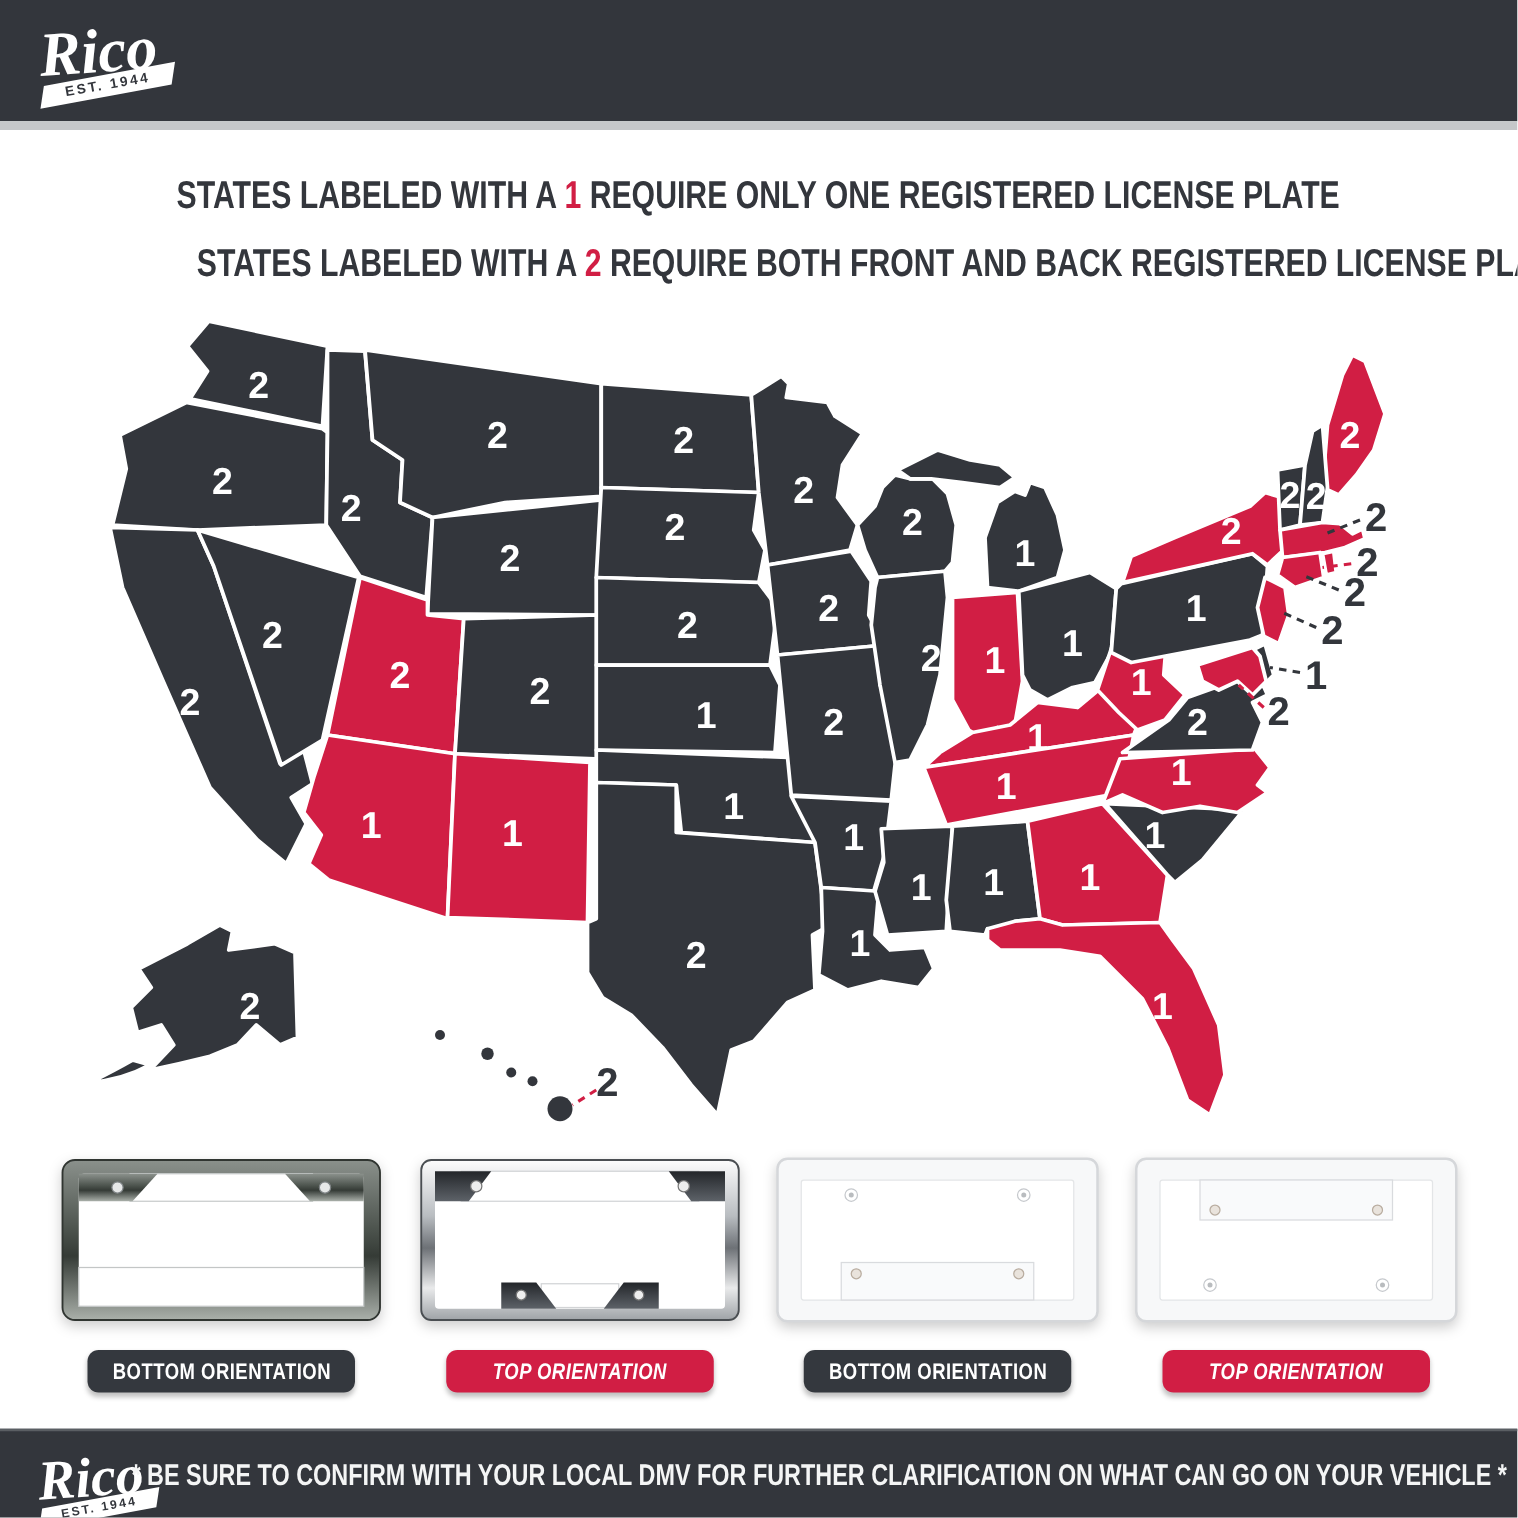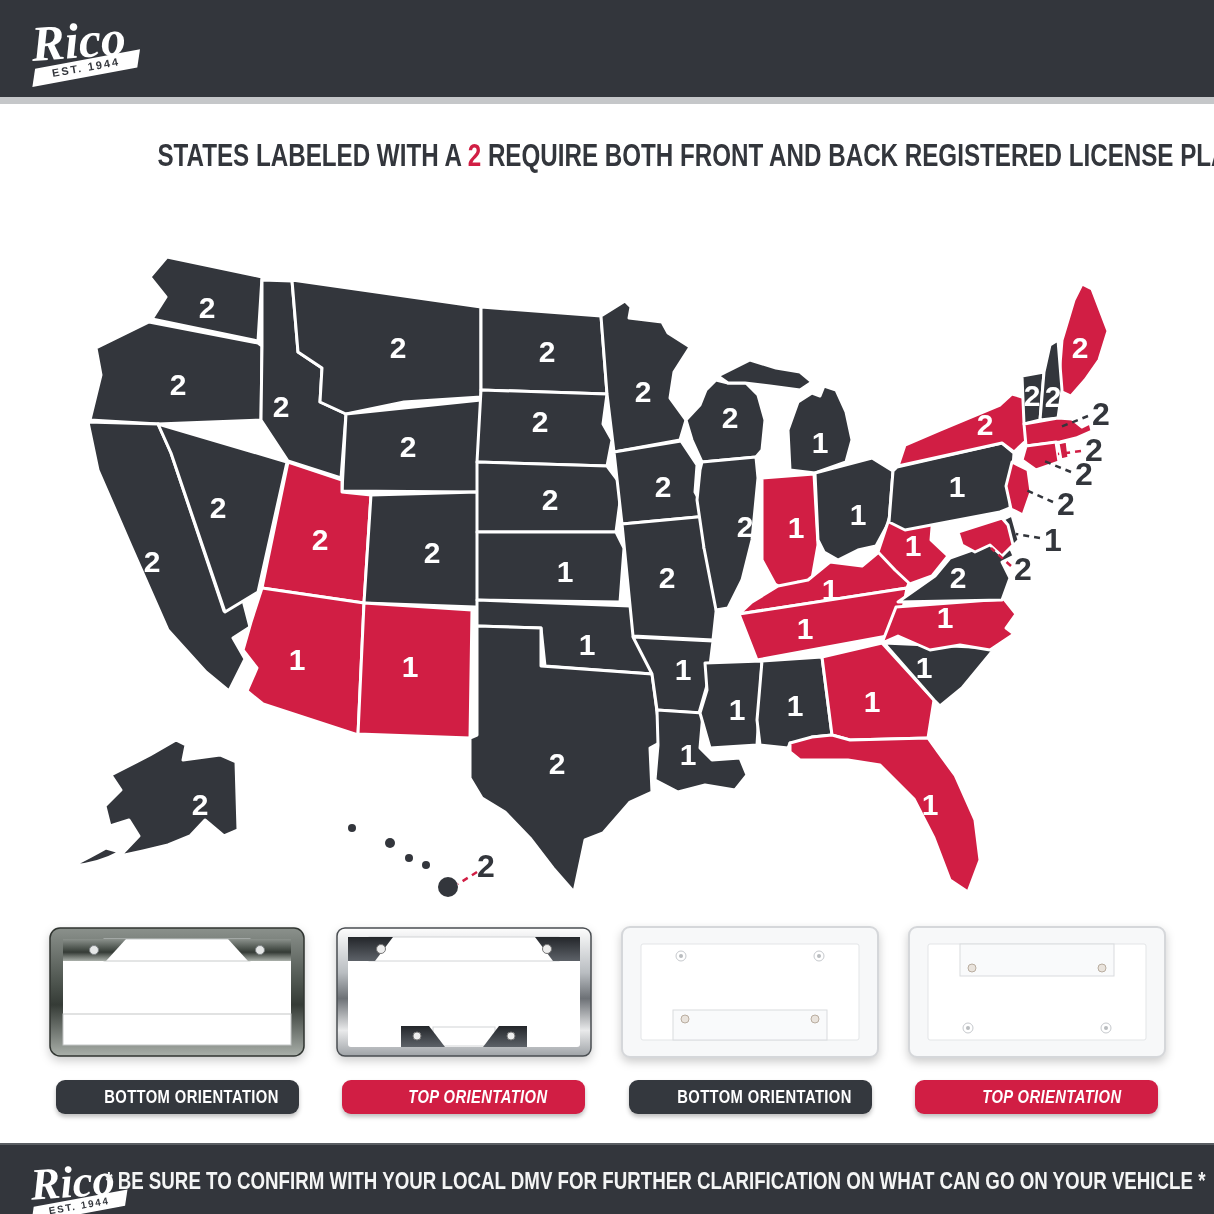--- a/index.html
+++ b/index.html
@@ -53,21 +53,20 @@
   .pills{
     position:absolute;top:1080px;left:46px;width:1122px;
     display:flex;justify-content:space-between;z-index:3;
   }
   .pill-cell{width:262px;display:flex;justify-content:center;}
   .pill{
     width:214px;height:34px;border-radius:9px;
     display:flex;align-items:center;justify-content:center;
     color:#fff;font-weight:bold;font-size:18px;letter-spacing:.5px;
     box-shadow:0 3px 4px rgba(0,0,0,.25);
-    padding-left:29px;
   }
   .pill.dark{background:#34383e;}
   .pill.red{background:#d11e44;font-style:italic;}
 
   
   .footer{
     position:absolute;top:1143px;left:0;width:1214px;height:71px;
     background:#33363c;z-index:6;border-top:2px solid #5a5e63;overflow:hidden;
   }
   .footer .logo-small{position:absolute;top:4px;left:22px;width:118px;height:84px;}
@@ -111,20 +110,23 @@
     <polygon points="12,60 118,48 114,66 8,78" fill="#ffffff"></polygon>
     <text x="63" y="66" transform="rotate(-6 63 63)" text-anchor="middle" font-size="11" letter-spacing="2" font-weight="bold" fill="#33363c">EST. 1944</text>
   </g>
 </svg>
 
 <div class="page-title">
   <span class="cond">LICENSE PLATE FRAME AND TAG REFERENCE</span>
 </div>
 
 <div class="legend">
+  <div class="legend-line">
+    <span class="cond"><span>STATES LABELED WITH A </span><span class="num">1</span><span> REQUIRE ONLY ONE REGISTERED LICENSE PLATE</span></span>
+  </div>
   <div class="legend-line">
     <span class="cond"><span>STATES LABELED WITH A </span><span class="num">2</span><span> REQUIRE BOTH FRONT AND BACK REGISTERED LICENSE PLATES</span></span>
   </div>
 </div>
 
 <svg id="map" width="1214" height="1214" viewBox="0 0 1214 1214">
     <path d="M167,257 L262,277 L258,341 L152,319 L166,297 L150,277 Z" class="state" fill="#33363c"></path>
     <path d="M149,322 L258,343 L262,346 L261,420 L158,424 L90,420 L101,375 L96,348 Z" class="state" fill="#33363c"></path>
     <path d="M88,422 L158,424 L171,453 L224,611 L243,600 L250,627 L233,638 L245,659 L229,691 L206,672 L168,630 L131,546 L98,470 Z" class="state" fill="#33363c"></path>
     <path d="M158,424 L287,462 L258,592 L225,612 L171,453 Z" class="state" fill="#33363c"></path>

